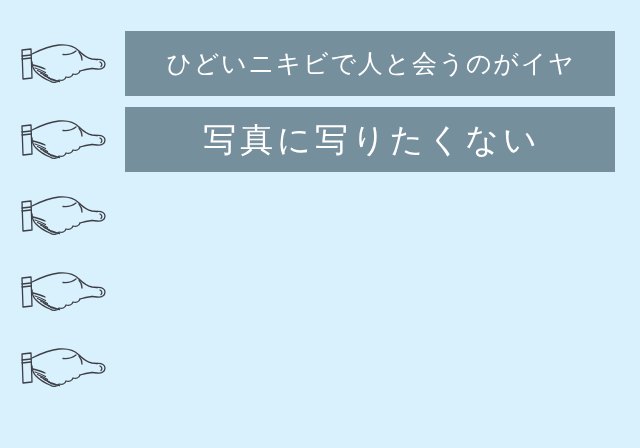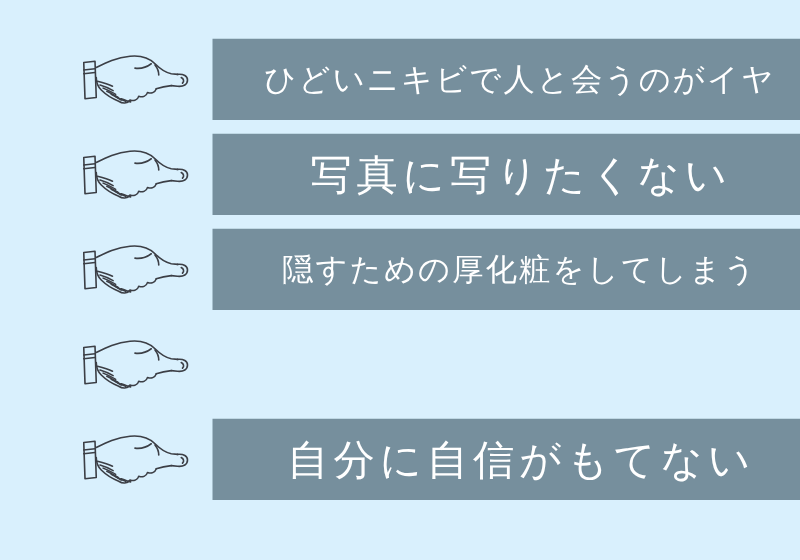--- a/index.html
+++ b/index.html
@@ -17,21 +17,20 @@
     width: 640px;
     height: 448px;
     background: #d9f0fd;
     box-sizing: border-box;
   }
   .rows {
     position: absolute;
     left: 0;
     top: 31px;
     width: 564px;
-    padding-left: 45px;
   }
   .row {
     position: relative;
     height: 65px;
     margin-bottom: 11px;
     display: flex;
     align-items: center;
   }
   .row:last-child { margin-bottom: 0; }
 
@@ -159,74 +158,68 @@
             <path d="M62 77 C67 80 72 82 77 84"></path>
             <path d="M70 80 C75 82 80 84 85 85"></path>
             <path d="M118 24 C110 30 100 32 92 31"></path>
             <path d="M124 26 C128 31 130 36 130 42"></path>
             <path d="M10 34 L28 32"></path>
             <path d="M10 40 L28 38"></path>
             <path d="M166 46 C170 48 171 52 168 55"></path>
           </g>
         </svg>
       </div>
-      <div class="bar">
-        <span class="bar-label long">隠すための厚化粧をしてしまう</span>
-      </div>
-    </div>
-
-    <div class="row">
-      <div class="hand-icon">
-        <svg viewBox="0 0 184 100" xmlns="http://www.w3.org/2000/svg">
-          <g fill="none" stroke="#3c3f46" stroke-width="2.6" stroke-linecap="round" stroke-linejoin="round">
-            <path d="M10 22 L28 20 L30 78 L12 80 Z"></path>
-            <path d="M30 30 C46 22 62 14 84 12 C104 10 116 16 124 24 C132 32 140 38 150 40 L160 41"></path>
-            <path d="M160 41 C170 40 176 44 176 50 C176 57 170 61 160 60 L150 59"></path>
-            <path d="M150 59 C140 60 132 62 126 64"></path>
-            <path d="M126 64 C124 70 118 72 112 70 C110 76 104 78 98 76 C96 82 90 84 84 82 C80 88 72 88 66 84 C56 80 46 74 38 66 C32 60 30 52 30 46"></path>
-            <path d="M32 52 C40 54 48 56 56 60"></path>
-            <path d="M36 58 C43 60 50 63 57 67"></path>
-            <path d="M41 63 C48 66 55 69 61 73"></path>
-            <path d="M47 68 C53 71 59 74 65 78"></path>
-            <path d="M54 73 C60 76 65 79 70 82"></path>
-            <path d="M62 77 C67 80 72 82 77 84"></path>
-            <path d="M70 80 C75 82 80 84 85 85"></path>
-            <path d="M118 24 C110 30 100 32 92 31"></path>
-            <path d="M124 26 C128 31 130 36 130 42"></path>
-            <path d="M10 34 L28 32"></path>
-            <path d="M10 40 L28 38"></path>
-            <path d="M166 46 C170 48 171 52 168 55"></path>
-          </g>
-        </svg>
-      </div>
-    </div>
-
-    <div class="row">
-      <div class="hand-icon">
-        <svg viewBox="0 0 184 100" xmlns="http://www.w3.org/2000/svg">
-          <g fill="none" stroke="#3c3f46" stroke-width="2.6" stroke-linecap="round" stroke-linejoin="round">
-            <path d="M10 22 L28 20 L30 78 L12 80 Z"></path>
-            <path d="M30 30 C46 22 62 14 84 12 C104 10 116 16 124 24 C132 32 140 38 150 40 L160 41"></path>
-            <path d="M160 41 C170 40 176 44 176 50 C176 57 170 61 160 60 L150 59"></path>
-            <path d="M150 59 C140 60 132 62 126 64"></path>
-            <path d="M126 64 C124 70 118 72 112 70 C110 76 104 78 98 76 C96 82 90 84 84 82 C80 88 72 88 66 84 C56 80 46 74 38 66 C32 60 30 52 30 46"></path>
-            <path d="M32 52 C40 54 48 56 56 60"></path>
-            <path d="M36 58 C43 60 50 63 57 67"></path>
-            <path d="M41 63 C48 66 55 69 61 73"></path>
-            <path d="M47 68 C53 71 59 74 65 78"></path>
-            <path d="M54 73 C60 76 65 79 70 82"></path>
-            <path d="M62 77 C67 80 72 82 77 84"></path>
-            <path d="M70 80 C75 82 80 84 85 85"></path>
-            <path d="M118 24 C110 30 100 32 92 31"></path>
-            <path d="M124 26 C128 31 130 36 130 42"></path>
-            <path d="M10 34 L28 32"></path>
-            <path d="M10 40 L28 38"></path>
-            <path d="M166 46 C170 48 171 52 168 55"></path>
-          </g>
-        </svg>
-      </div>
-      <div class="bar">
-        <span class="bar-label">自分に自信がもてない</span>
+    </div>
+
+    <div class="row">
+      <div class="hand-icon">
+        <svg viewBox="0 0 184 100" xmlns="http://www.w3.org/2000/svg">
+          <g fill="none" stroke="#3c3f46" stroke-width="2.6" stroke-linecap="round" stroke-linejoin="round">
+            <path d="M10 22 L28 20 L30 78 L12 80 Z"></path>
+            <path d="M30 30 C46 22 62 14 84 12 C104 10 116 16 124 24 C132 32 140 38 150 40 L160 41"></path>
+            <path d="M160 41 C170 40 176 44 176 50 C176 57 170 61 160 60 L150 59"></path>
+            <path d="M150 59 C140 60 132 62 126 64"></path>
+            <path d="M126 64 C124 70 118 72 112 70 C110 76 104 78 98 76 C96 82 90 84 84 82 C80 88 72 88 66 84 C56 80 46 74 38 66 C32 60 30 52 30 46"></path>
+            <path d="M32 52 C40 54 48 56 56 60"></path>
+            <path d="M36 58 C43 60 50 63 57 67"></path>
+            <path d="M41 63 C48 66 55 69 61 73"></path>
+            <path d="M47 68 C53 71 59 74 65 78"></path>
+            <path d="M54 73 C60 76 65 79 70 82"></path>
+            <path d="M62 77 C67 80 72 82 77 84"></path>
+            <path d="M70 80 C75 82 80 84 85 85"></path>
+            <path d="M118 24 C110 30 100 32 92 31"></path>
+            <path d="M124 26 C128 31 130 36 130 42"></path>
+            <path d="M10 34 L28 32"></path>
+            <path d="M10 40 L28 38"></path>
+            <path d="M166 46 C170 48 171 52 168 55"></path>
+          </g>
+        </svg>
+      </div>
+    </div>
+
+    <div class="row">
+      <div class="hand-icon">
+        <svg viewBox="0 0 184 100" xmlns="http://www.w3.org/2000/svg">
+          <g fill="none" stroke="#3c3f46" stroke-width="2.6" stroke-linecap="round" stroke-linejoin="round">
+            <path d="M10 22 L28 20 L30 78 L12 80 Z"></path>
+            <path d="M30 30 C46 22 62 14 84 12 C104 10 116 16 124 24 C132 32 140 38 150 40 L160 41"></path>
+            <path d="M160 41 C170 40 176 44 176 50 C176 57 170 61 160 60 L150 59"></path>
+            <path d="M150 59 C140 60 132 62 126 64"></path>
+            <path d="M126 64 C124 70 118 72 112 70 C110 76 104 78 98 76 C96 82 90 84 84 82 C80 88 72 88 66 84 C56 80 46 74 38 66 C32 60 30 52 30 46"></path>
+            <path d="M32 52 C40 54 48 56 56 60"></path>
+            <path d="M36 58 C43 60 50 63 57 67"></path>
+            <path d="M41 63 C48 66 55 69 61 73"></path>
+            <path d="M47 68 C53 71 59 74 65 78"></path>
+            <path d="M54 73 C60 76 65 79 70 82"></path>
+            <path d="M62 77 C67 80 72 82 77 84"></path>
+            <path d="M70 80 C75 82 80 84 85 85"></path>
+            <path d="M118 24 C110 30 100 32 92 31"></path>
+            <path d="M124 26 C128 31 130 36 130 42"></path>
+            <path d="M10 34 L28 32"></path>
+            <path d="M10 40 L28 38"></path>
+            <path d="M166 46 C170 48 171 52 168 55"></path>
+          </g>
+        </svg>
       </div>
     </div>
 
   </div>
 </div>
 
 </body></html>

